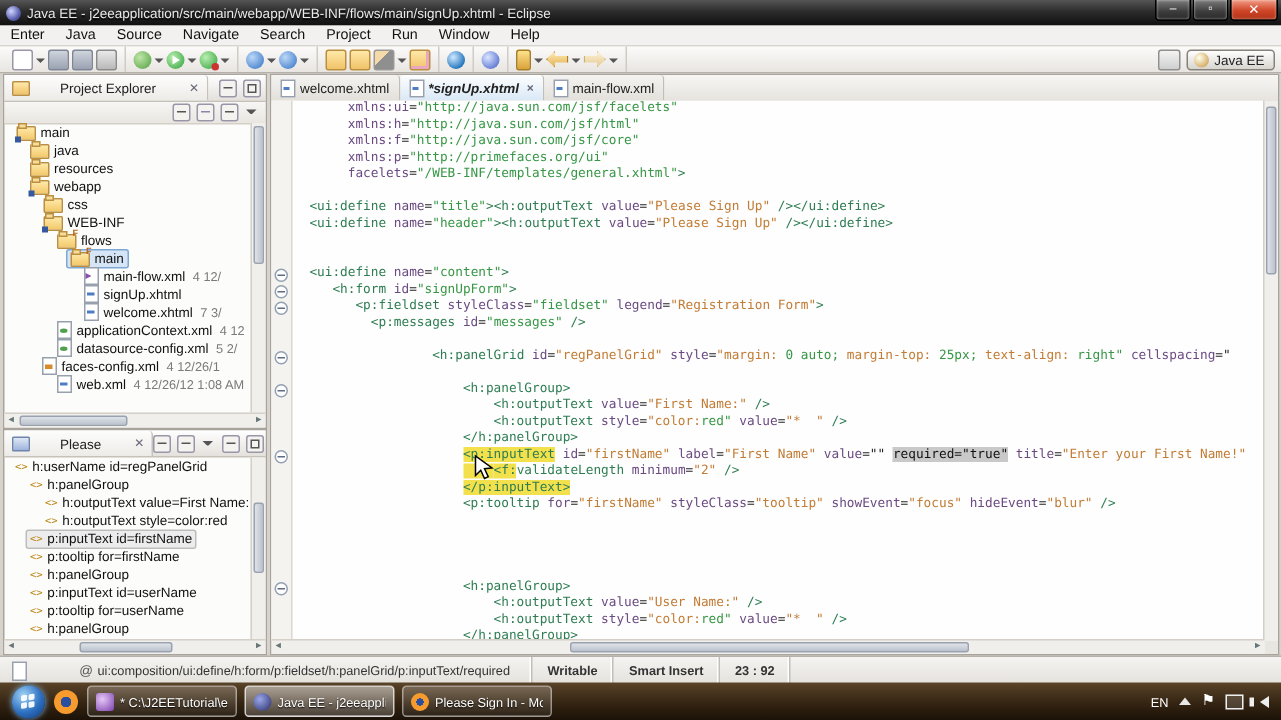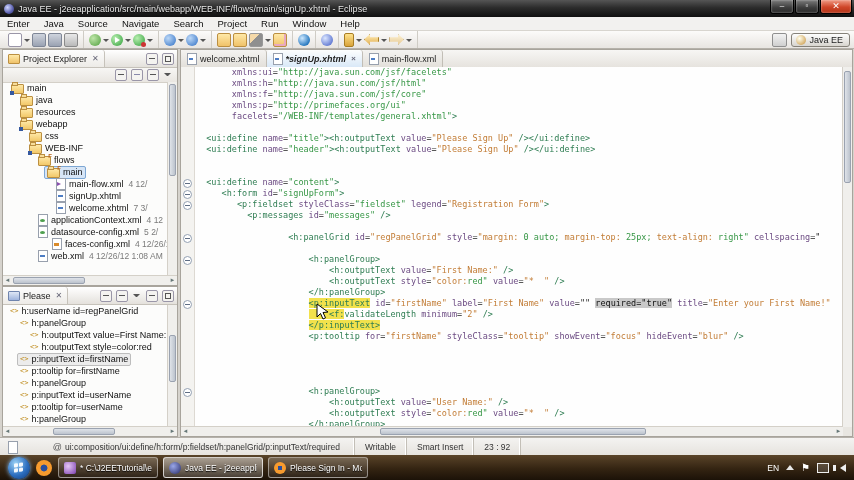--- a/index.html
+++ b/index.html
@@ -54,21 +54,21 @@
   .persp-open{width:13px;height:12px;background:linear-gradient(#f3f3f3,#cfcfcf);border:1px solid #8f8f8f;border-radius:2px;}
   .persp-btn{display:flex;align-items:center;gap:3px;border:1px solid #86827a;border-radius:3px;
     background:linear-gradient(#fefefe,#d8d5cf);padding:1px 6px 1px 4px;font-size:9px;color:#222;}
   .persp-ico{width:10px;height:10px;border-radius:50%;background:radial-gradient(circle at 35% 35%,#ffe,#c79039);}
 
   
   .workbench{position:absolute;top:49px;left:0;width:854px;height:388px;background:#d6d3cd;}
   .panel{position:absolute;background:#fcfcfb;border:1px solid #a8a49c;box-sizing:border-box;}
   .view-tabrow{height:17px;background:linear-gradient(#ffffff,#e4e1dc);border-bottom:1px solid #c6c2ba;
     display:flex;align-items:center;font-size:9px;color:#222;}
-  .view-tab{display:flex;align-items:center;gap:3px;height:100%;padding:0 5px;
+  .view-tab{display:flex;align-items:center;gap:20px;height:100%;padding:0 5px;
     background:linear-gradient(#fdfdfd,#edebe7);border-right:1px solid #c6c2ba;border-radius:3px 3px 0 0;}
   .vt-ico{width:10px;height:8px;background:linear-gradient(#ffe9a8,#f0c269);border:1px solid #bb8f41;border-radius:1px;}
   .vt-ico.outline{background:linear-gradient(#dfe7f5,#9fb4dd);border-color:#6f84ad;}
   .vt-close{color:#667;font-size:8px;margin-left:2px;}
   .hdr-icons{margin-left:auto;display:flex;align-items:center;gap:4px;padding-right:3px;}
   .mi{width:10px;height:10px;border:1px solid #9a96a8;border-radius:2px;background:#f4f3f0;position:relative;}
   .mi::after{content:"";position:absolute;left:2px;right:2px;top:4px;height:1px;background:#555;}
   .mi.max::after{top:2px;bottom:2px;height:auto;background:none;border:1px solid #555;}
   .mi.menu{border:none;background:none;}
   .mi.menu::after{content:"";left:1px;top:3px;border:3px solid transparent;border-top-color:#555;background:none;height:0;}
@@ -125,21 +125,21 @@
   .ed-corner{position:absolute;right:0;bottom:0;width:9px;height:9px;background:#e8e6e1;}
 
   .cursor{position:absolute;left:316px;top:303px;z-index:50;}
 
   
   .statusbar{position:absolute;top:437px;left:0;right:0;height:18px;
     background:linear-gradient(#f4f3f1,#e5e2dd);border-top:1px solid #b5b1aa;
     display:flex;align-items:center;font-size:8.5px;color:#333;}
   .sb-ico1{width:8px;height:11px;background:#fff;border:1px solid #98a0ad;margin:0 4px 0 8px;flex:none;}
   .sb-at{width:40px;text-align:right;color:#555;font-size:9px;margin-right:3px;flex:none;}
-  .sb-seg{padding:0 10px;border-left:1px solid #c3bfb7;box-shadow:-1px 0 0 #fff;height:100%;display:flex;align-items:center;}
+  .sb-seg{padding:0 10px;border-left:1px solid #c3bfb7;box-shadow:-1px 0 0 #fff;height:100%;display:flex;align-items:center;font-weight:bold;}
   .sb-bc{white-space:nowrap;overflow:hidden;}
 
   
   .taskbar{position:absolute;top:455px;left:0;right:0;height:25px;
     background:linear-gradient(#5a4429,#342412 55%,#1c1208);display:flex;align-items:center;}
   .orb{width:22px;height:22px;border-radius:50%;margin:0 6px 0 8px;flex:none;position:relative;
     background:radial-gradient(circle at 35% 30%,#9fd4f7,#2d6fc0 55%,#123a78);box-shadow:0 0 4px #7fb4e8;}
   .orbflag{position:absolute;left:6px;top:6px;display:grid;grid-template-columns:4px 4px;grid-template-rows:4px 4px;gap:1px;transform:skewY(-8deg);}
   .orbflag span{background:rgba(255,255,255,.92);border-radius:1px;}
   .pin-ff{width:16px;height:16px;border-radius:50%;margin-right:6px;flex:none;
@@ -371,21 +371,21 @@
               <span class="tmeta">4 12</span>
             </span>
           </div>
           <div class="trow" style="padding-left: 31px;">
             <span class="rowbox">
               <span class="tico file-bean"></span>
               <span>datasource-config.xml</span>
               <span class="tmeta">5 2/</span>
             </span>
           </div>
-          <div class="trow" style="padding-left: 45px; align-items: flex-end;">
+          <div class="trow" style="padding-left: 21px; align-items: flex-end;">
             <span class="rowbox">
               <span class="tico file-faces"></span>
               <span>faces-config.xml</span>
               <span class="tmeta">4 12/26/1</span>
             </span>
           </div>
           <div class="trow" style="padding-left: 31px;">
             <span class="rowbox">
               <span class="tico file-xml"></span>
               <span>web.xml</span>

